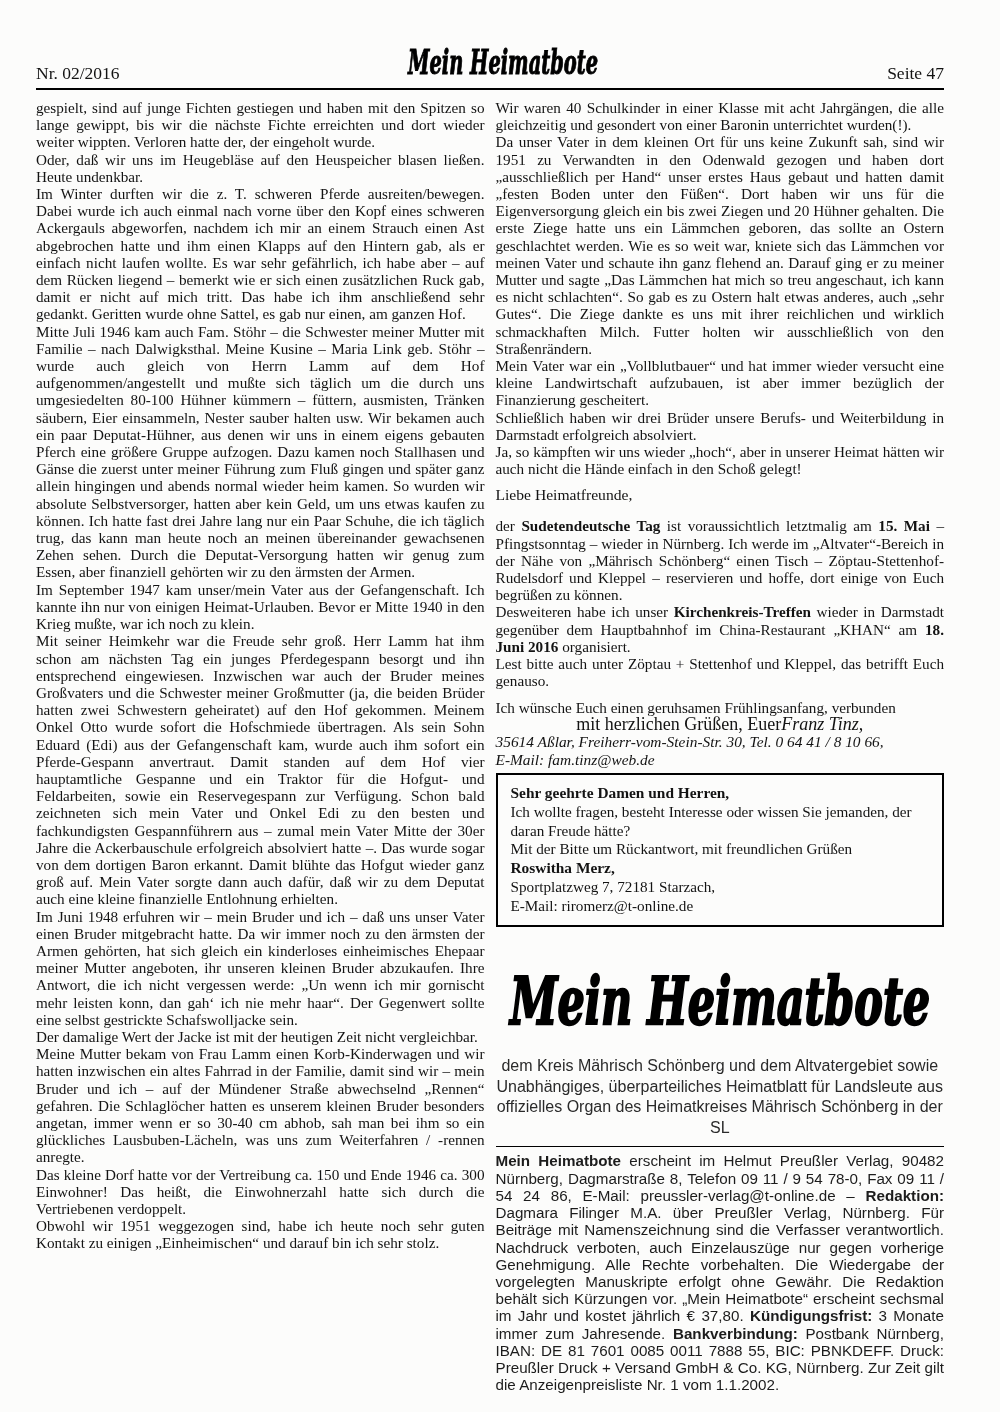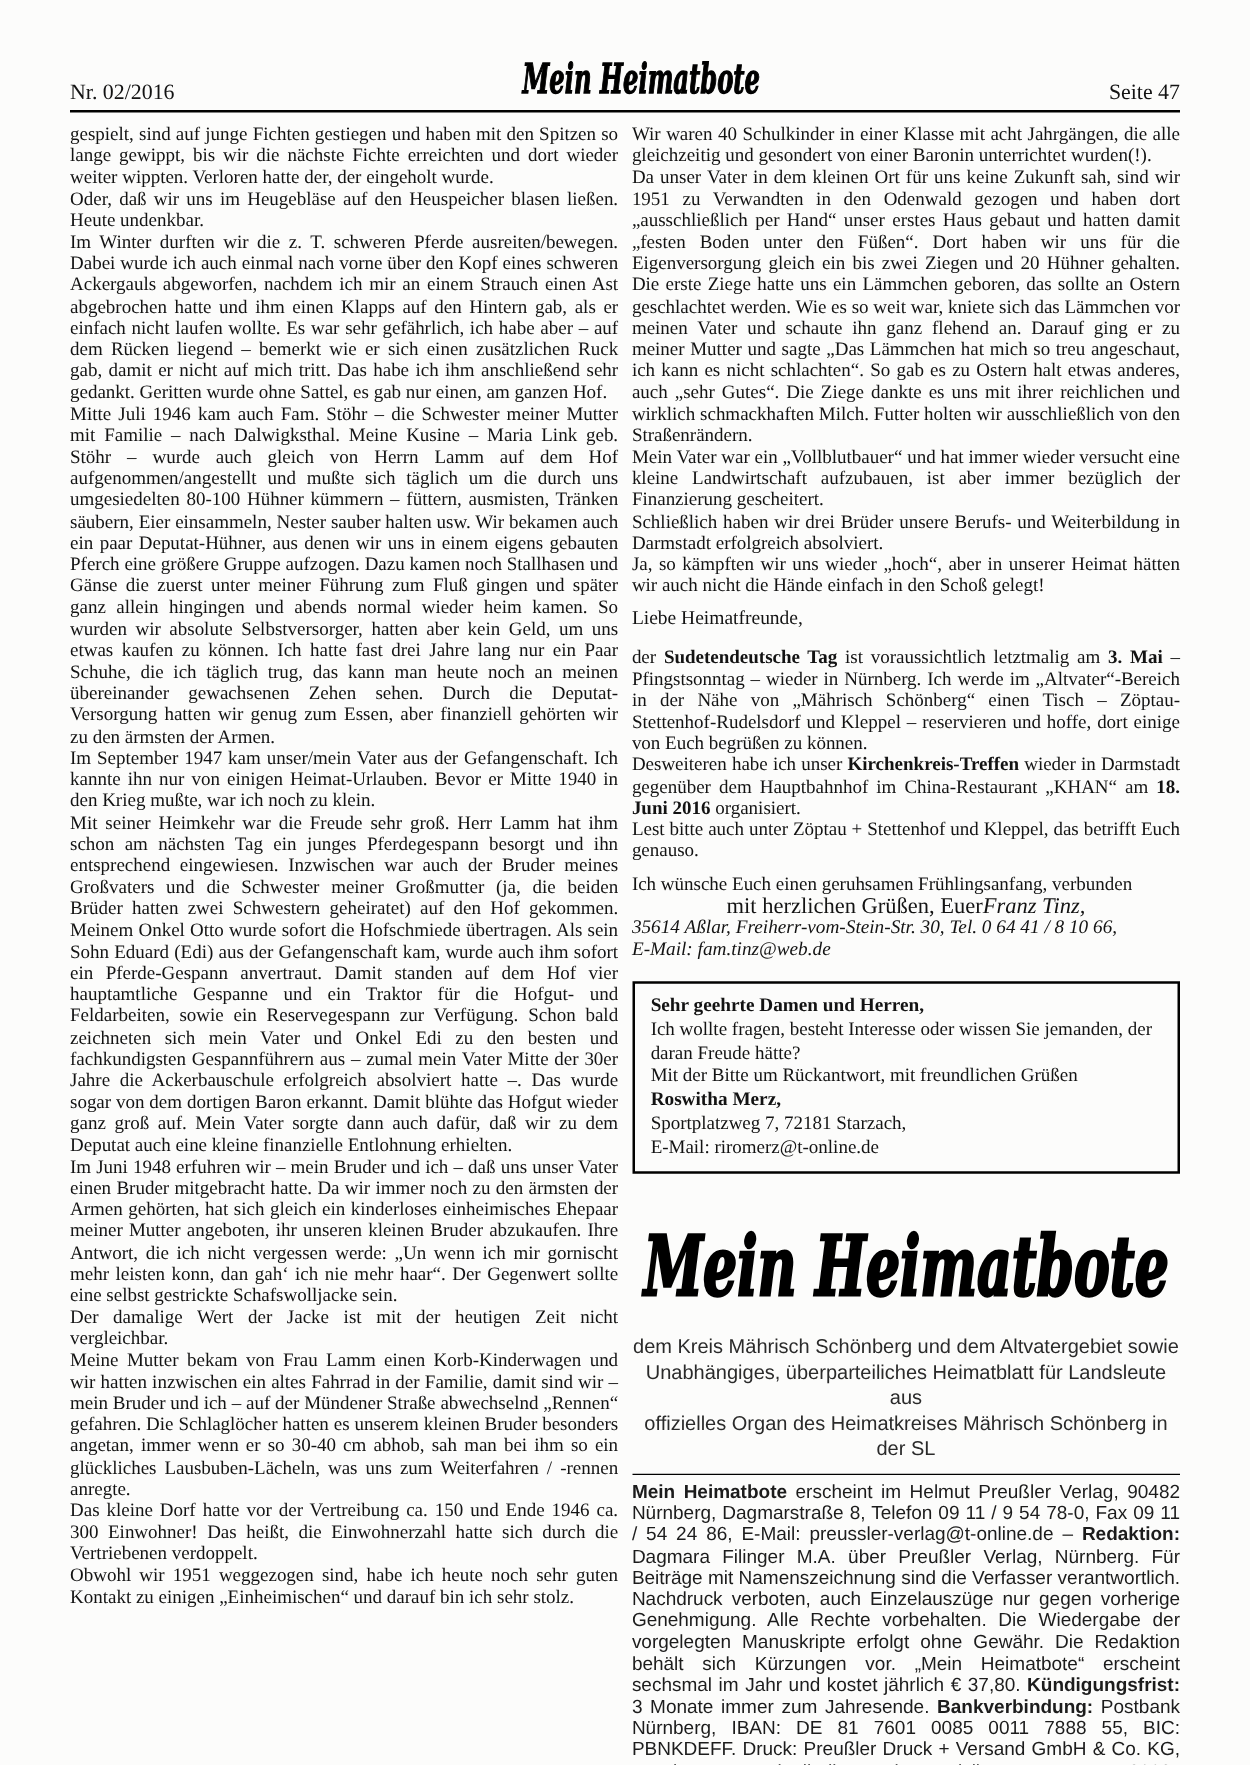--- a/index.html
+++ b/index.html
@@ -1,33 +1,33 @@
 <!DOCTYPE html>
 <html lang="de"><head>
 <meta charset="utf-8">
 <style>
   html,body{margin:0;padding:0;}
   body{
     width:1000px;height:1412px;overflow:hidden;
     background:#fcfcfb;color:#131313;
     font-family:"Liberation Serif",serif;
   }
-  .page{box-sizing:border-box;width:1000px;height:1412px;padding:28px 56px 0 56px;position:relative;}
+  .page{box-sizing:border-box;width:1000px;height:1412px;padding:28px 56px 0 36px;position:relative;}
   .hdr{display:flex;justify-content:space-between;align-items:flex-end;height:58px;}
   .hdr .side{font-size:17.5px;padding-bottom:2px;}
   .hdr-rule{border-bottom:2px solid #000;margin-top:2px;}
   .cols{display:flex;gap:11px;margin-top:9px;}
   .col{flex:1;min-width:0;}
   .col p{margin:0;font-size:15.2px;line-height:17.2px;text-align:justify;hyphens:auto;}
   .hfhead{margin:9px 0 13px 0;font-size:15.6px;font-weight:normal;line-height:18px;}
   .mt{margin-top:9px !important;}
   .sigline{display:flex;justify-content:center;font-size:18px;line-height:17.2px;}
   .sigline i{font-family:"Liberation Serif",serif;}
   .sig-right{text-align:left;font-style:italic;font-size:15.4px;line-height:18px;}
-  .notice{border:2.5px solid #000;margin-top:16px;padding:9px 13px 10px 13px;}
+  .notice{border:2.5px solid #000;margin-top:4px;padding:9px 13px 10px 13px;}
   .notice .bline{display:block;font-weight:bold;font-size:15.4px;line-height:18.8px;}
   .notice p{font-size:15.2px;line-height:18.8px;text-align:left;}
   .masthead-block{margin-top:13px;text-align:center;}
   .masthead-block svg{display:block;margin:0 auto;}
   .subtitle{margin-top:4px;font-family:"Liberation Sans",sans-serif;font-size:16px;line-height:20.5px;color:#2a2a2a;}
   .imprint-rule{border-top:1.5px solid #000;margin:8px 0 5px 0;}
   .imprint{font-family:"Liberation Sans",sans-serif;font-size:12.4px;line-height:14.5px;text-align:justify;color:#1c1c1c;margin:0;hyphens:auto;}
   .imprint b{white-space:nowrap;}
   svg text{fill:#000;}
 </style>
@@ -62,21 +62,21 @@
     </section>
 
     <section class="col">
       <p>Wir waren 40 Schulkinder in einer Klasse mit acht Jahrgängen, die alle gleichzeitig und gesondert von einer Baronin unterrichtet wurden(!).</p>
       <p>Da unser Vater in dem kleinen Ort für uns keine Zukunft sah, sind wir 1951 zu Verwandten in den Odenwald gezogen und haben dort „ausschließlich per Hand“ unser erstes Haus gebaut und hatten damit „festen Boden unter den Füßen“. Dort haben wir uns für die Eigenversorgung gleich ein bis zwei Ziegen und 20 Hühner gehalten. Die erste Ziege hatte uns ein Lämmchen geboren, das sollte an Ostern geschlachtet werden. Wie es so weit war, kniete sich das Lämmchen vor meinen Vater und schaute ihn ganz flehend an. Darauf ging er zu meiner Mutter und sagte „Das Lämmchen hat mich so treu angeschaut, ich kann es nicht schlachten“. So gab es zu Ostern halt etwas anderes, auch „sehr Gutes“. Die Ziege dankte es uns mit ihrer reichlichen und wirklich schmackhaften Milch. Futter holten wir ausschließlich von den Straßenrändern.</p>
       <p>Mein Vater war ein „Vollblutbauer“ und hat immer wieder versucht eine kleine Landwirtschaft aufzubauen, ist aber immer bezüglich der Finanzierung gescheitert.</p>
       <p>Schließlich haben wir drei Brüder unsere Berufs- und Weiterbildung in Darmstadt erfolgreich absolviert.</p>
       <p>Ja, so kämpften wir uns wieder „hoch“, aber in unserer Heimat hätten wir auch nicht die Hände einfach in den Schoß gelegt!</p>
 
       <h3 class="hfhead">Liebe Heimatfreunde,</h3>
-      <p><span>der </span><b>Sudetendeutsche Tag</b><span> ist voraussichtlich letztmalig am </span><b>3. Mai</b><span> – Pfingstsonntag – wieder in Nürnberg. Ich werde im „Altvater“-Bereich in der Nähe von „Mährisch Schönberg“ einen Tisch – Zöptau-Stettenhof-Rudelsdorf und Kleppel – reservieren und hoffe, dort einige von Euch begrüßen zu können.</span></p>
+      <p><span>der </span><b>Sudetendeutsche Tag</b><span> ist voraussichtlich letztmalig am </span><b>15. Mai</b><span> – Pfingstsonntag – wieder in Nürnberg. Ich werde im „Altvater“-Bereich in der Nähe von „Mährisch Schönberg“ einen Tisch – Zöptau-Stettenhof-Rudelsdorf und Kleppel – reservieren und hoffe, dort einige von Euch begrüßen zu können.</span></p>
       <p><span>Desweiteren habe ich unser </span><b>Kirchenkreis-Treffen</b><span> wieder in Darmstadt gegenüber dem Hauptbahnhof im China-Restaurant „KHAN“ am </span><b>18. Juni 2016</b><span> organisiert.</span></p>
       <p>Lest bitte auch unter Zöptau + Stettenhof und Kleppel, das betrifft Euch genauso.</p>
 
       <p class="mt">Ich wünsche Euch einen geruhsamen Frühlingsanfang, verbunden</p>
       <div class="sigline">
         <span>mit herzlichen Grüßen, Euer</span>
         <i>Franz Tinz,</i>
       </div>
       <div class="sig-right">35614 Aßlar, Freiherr-vom-Stein-Str. 30, Tel. 0 64 41 / 8 10 66,</div>
       <div class="sig-right">E-Mail: fam.tinz@web.de</div>

